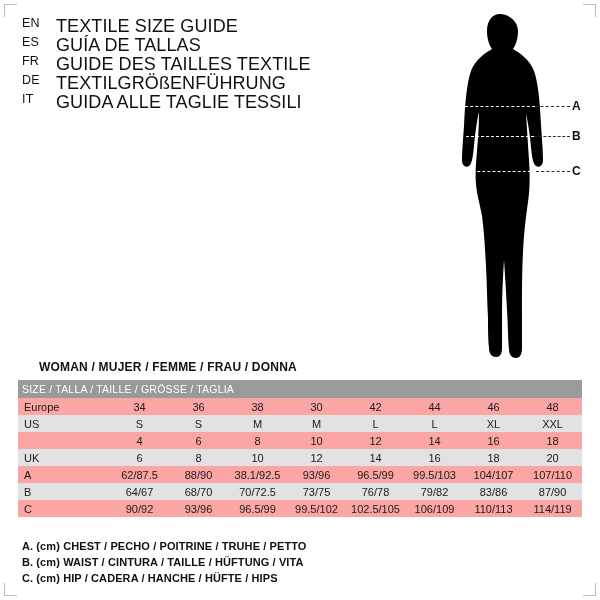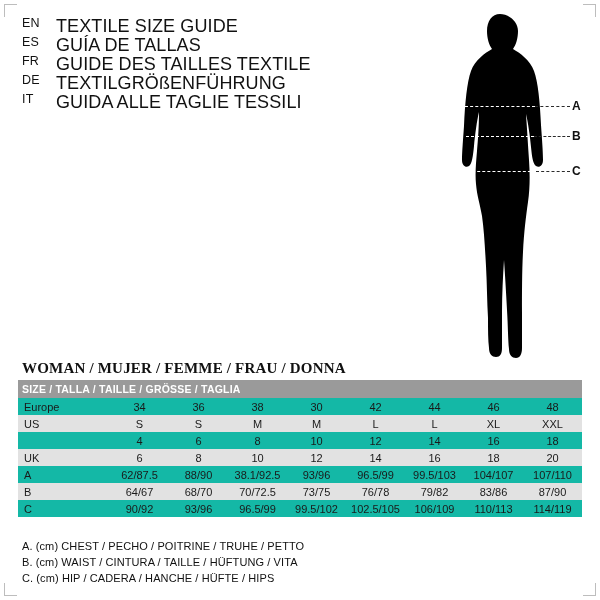--- a/index.html
+++ b/index.html
@@ -72,27 +72,26 @@
   .measure-label {
     position: absolute;
     font-size: 12px;
     font-weight: bold;
     color: #111111;
   }
 
   
   .woman-caption {
     position: absolute;
-    left: 22px;
+    left: 39px;
     top: 360px;
-    font-size: 15px;
+    font-size: 12px;
     font-weight: bold;
     letter-spacing: 0.2px;
     color: #111111;
-    font-family: Liberation Serif, serif;
   }
 
   
   .table-wrap {
     position: absolute;
     left: 18px;
     top: 380px;
     width: 564px;
   }
   table.size-table {
@@ -109,39 +108,39 @@
     border: none;
   }
   table.size-table td.rowhead {
     text-align: left;
     padding-left: 6px;
   }
   tr.head-row td {
     background: #9a9a9a;
     color: #ffffff;
     font-size: 10.5px;
-    font-weight: bold;
+    font-weight: normal;
     text-align: left;
     letter-spacing: 0.2px;
     height: 18px;
     margin-left: 21px;
   }
-  tr.zebra-light td { background: #14b8a6; }
+  tr.zebra-light td { background: #fca5a5; }
   tr.zebra-dark td { background: #e2e2e2; }
 
   
   .legend {
     position: absolute;
     left: 22px;
     top: 540px;
     width: 400px;
   }
   .legend-row {
     font-size: 11px;
-    font-weight: normal;
+    font-weight: bold;
     letter-spacing: 0.1px;
     color: #111111;
     height: 16px;
     white-space: nowrap;
   }
 
   
   .corner {
     position: absolute;
     width: 12px;

